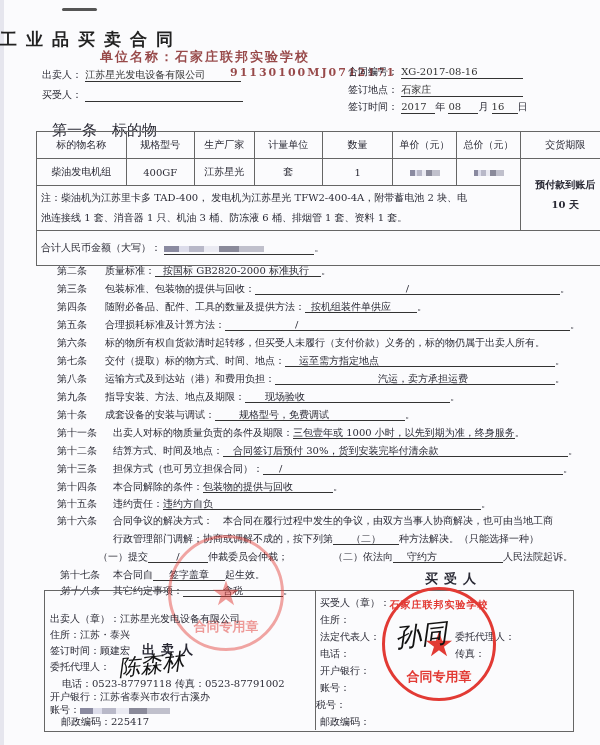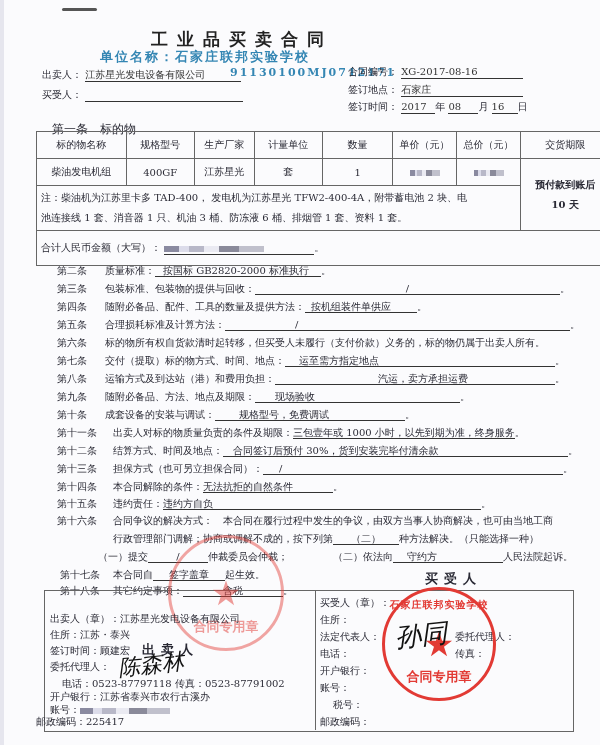--- a/index.html
+++ b/index.html
@@ -6,36 +6,36 @@
   body {
     width: 600px; height: 745px; overflow: hidden; position: relative;
     background: #fbfbfd;
     font-family: "DejaVu Serif", "Liberation Serif", serif;
     color: #2a2a35;
     font-size: 10px;
   }
   .page-edge { position: absolute; left: 0; top: 0; width: 4px; height: 745px; background: #e6e6ee; }
   .topmark { position: absolute; left: 62px; top: 8px; width: 35px; height: 3px; background: #555; border-radius: 2px; }
   .title {
-    position: absolute; left: 0; top: 28px; width: 484px; text-align: center;
+    position: absolute; left: 0; top: 28px; width: 484px; 
     font-size: 17px; font-weight: bold; letter-spacing: 9px; color: #222;
   }
   .ghost {
-    position: absolute; color: #0369a1; font-size: 13px; font-weight: bold; letter-spacing: 2px; opacity: .8;
+    position: absolute; color: #7f1d1d; font-size: 13px; font-weight: bold; letter-spacing: 2px; opacity: .8;
   }
   .abs { position: absolute; white-space: nowrap; }
   .field-line {
     display: inline-block; border-bottom: 1px solid #333; text-align: left; vertical-align: bottom;
     line-height: 12px;
   }
   .fill { color: #333; }
   .lbl { color: #2a2a35; }
 
   
-  .sec1-label { position: absolute; left: 52px; top: 121px; font-size: 12px; }
+  .sec1-label { position: absolute; left: 52px; top: 121px; font-size: 15px; }
   table.items {
     position: absolute; left: 36px; top: 131px; width: 574px; border-collapse: collapse;
     font-size: 10px;
   }
   table.items td {
     border: 1px solid #666; text-align: center; padding: 0; height: 26px;
   }
   table.items td.note { text-align: left; padding: 2px 4px; line-height: 20px; height: 40px; }
   table.items td.total { text-align: left; padding: 0 4px; height: 34px; }
   .blur {
@@ -170,36 +170,36 @@
 <div class="clause" style="left:57px;top:336px;">
   <span class="num">第六条</span><span>标的物所有权自货款清时起转移，但买受人未履行（支付价款）义务的，标的物仍属于出卖人所有。</span>
 </div>
 <div class="clause" style="left:57px;top:354px;">
   <span class="num">第七条</span><span>交付（提取）标的物方式、时间、地点：</span><span class="uline" style="width:270px;text-align:left;padding-left:14px;box-sizing:border-box;">运至需方指定地点</span><span>。</span>
 </div>
 <div class="clause" style="left:57px;top:372px;">
   <span class="num">第八条</span><span>运输方式及到达站（港）和费用负担：</span><span class="uline" style="width:280px;text-align:center;padding-left:16px;box-sizing:border-box;">汽运，卖方承担运费</span><span>。</span>
 </div>
 <div class="clause" style="left:57px;top:390px;">
-  <span class="num">第九条</span><span>随附必备品、方法、地点及期限：</span><span class="uline" style="width:205px;text-align:left;padding-left:20px;box-sizing:border-box;">现场验收</span><span>。</span>
+  <span class="num">第九条</span><span>指导安装、方法、地点及期限：</span><span class="uline" style="width:205px;text-align:left;padding-left:20px;box-sizing:border-box;">现场验收</span><span>。</span>
 </div>
 <div class="clause" style="left:57px;top:408px;">
   <span class="num">第十条</span><span>成套设备的安装与调试：</span><span class="uline" style="width:190px;text-align:left;padding-left:24px;box-sizing:border-box;">规格型号，免费调试</span><span>。</span>
 </div>
 <div class="clause" style="left:57px;top:426px;">
   <span class="num" style="min-width:56px;">第十一条</span><span>出卖人对标的物质量负责的条件及期限：</span><span class="uline">三包壹年或 1000 小时，以先到期为准，终身服务</span><span>。</span>
 </div>
 <div class="clause" style="left:57px;top:444px;">
   <span class="num" style="min-width:56px;">第十二条</span><span>结算方式、时间及地点：</span><span class="uline" style="width:345px;text-align:left;padding-left:10px;box-sizing:border-box;">合同签订后预付 30%，货到安装完毕付清余款</span><span>。</span>
 </div>
 <div class="clause" style="left:57px;top:462px;">
   <span class="num" style="min-width:56px;">第十三条</span><span>担保方式（也可另立担保合同）：</span><span class="uline" style="width:300px;text-align:left;padding-left:16px;box-sizing:border-box;">/</span><span>。</span>
 </div>
 <div class="clause" style="left:57px;top:480px;">
-  <span class="num" style="min-width:56px;">第十四条</span><span>本合同解除的条件：</span><span class="uline" style="width:130px;text-align:left;">无法抗拒的自然条件</span><span>。</span>
+  <span class="num" style="min-width:56px;">第十四条</span><span>本合同解除的条件：</span><span class="uline" style="width:130px;text-align:left;">包装物的提供与回收</span><span>。</span>
 </div>
 <div class="clause" style="left:57px;top:497px;">
   <span class="num" style="min-width:56px;">第十五条</span><span>违约责任：</span><span class="uline" style="width:318px;text-align:left;">违约方自负</span><span>。</span>
 </div>
 
 <div class="clause" style="left:57px;top:514px;">
   <span class="num" style="min-width:56px;">第十六条</span><span>合同争议的解决方式：　本合同在履行过程中发生的争议，由双方当事人协商解决，也可由当地工商</span>
 </div>
 <div class="clause" style="left:113px;top:532px;">
   <span>行政管理部门调解；协商或调解不成的，按下列第</span><span class="uline" style="width:66px;text-align:center;">（二）</span><span>种方法解决。（只能选择一种）</span>
@@ -207,21 +207,21 @@
 <div class="clause" style="left:98px;top:550px;">
   <span>（一）提交</span><span class="uline" style="width:60px;text-align:center;">/</span><span>仲裁委员会仲裁；</span>
 </div>
 <div class="clause" style="left:333px;top:550px;">
   <span>（二）依法向</span><span class="uline" style="width:110px;text-align:left;padding-left:14px;box-sizing:border-box;">守约方</span><span>人民法院起诉。</span>
 </div>
 <div class="clause" style="left:60px;top:536px;margin-top:32px;">
   <span class="num" style="min-width:53px;">第十七条</span><span>本合同自</span><span class="uline" style="width:72px;text-align:center;">签字盖章</span><span>起生效。</span>
 </div>
 <div class="clause" style="left:60px;top:548px;margin-top:36px;">
-  <span class="num" style="min-width:53px;">第十八条</span><span>其它约定事项：</span><span class="uline" style="width:100px;text-align:center;">含税</span><span>。</span>
+  <span class="num" style="min-width:53px;font-style:italic;">第十八条</span><span>其它约定事项：</span><span class="uline" style="width:100px;text-align:center;">含税</span><span>。</span>
 </div>
 
 <div class="sigbox" style="top:590px;height:140px;"></div>
 <div class="sigdiv" style="top:590px;height:140px;"></div>
 
 <div class="seal faded" style="left:168px;top:535px;width:110px;height:110px;">
   <span class="star">★</span>
   <span class="seal-text">合同专用章</span>
 </div>
 
@@ -231,32 +231,32 @@
 <div class="sig-line" style="left: 50px; top: 644px;">签订时间：顾建宏</div>
 <div class="sig-line" style="left: 50px; top: 660px;">委托代理人：</div>
 <div class="signature" style="left: 118px; top: 650px;">陈森林</div>
 <div class="sig-line" style="left: 50px; top: 677px; padding-left: 12px;">电话：0523-87797118</div>
 <div class="sig-line" style="left: 175px; top: 677px;">传真：0523-87791002</div>
 <div class="sig-line" style="left: 50px; top: 690px;">开户银行：江苏省泰兴市农行古溪办</div>
 <div class="sig-line" style="left: 50px; top: 703px;">
   <span>账号：</span><span class="blur" style="width:90px"></span>
 </div>
 
-<div class="sig-line" style="left: 36px; top: 715px; margin-top: 0px;">邮政编码：225417</div>
+<div class="sig-line" style="left: 61px; top: 715px; margin-top: 0px;">邮政编码：225417</div>
 
 <div class="sig-head" style="left:425px;top:570px;">买受人</div>
 <div class="sig-line" style="left:320px;top:596px;">买受人（章）：</div>
 <div class="sig-line" style="left:320px;top:613px;">住所：</div>
 <div class="sig-line" style="left:320px;top:630px;">法定代表人：</div>
 <div class="sig-line" style="left:455px;top:630px;">委托代理人：</div>
 <div class="sig-line" style="left:320px;top:647px;">电话：</div>
 <div class="sig-line" style="left:455px;top:647px;">传真：</div>
 <div class="sig-line" style="left:320px;top:664px;">开户银行：</div>
 <div class="sig-line" style="left:320px;top:681px;">账号：</div>
-<div class="sig-line" style="left:333px;top:698px;">税号：</div>
+<div class="sig-line" style="left:316px;top:698px;">税号：</div>
 <div class="sig-line" style="left:320px;top:715px;">邮政编码：</div>
 
 <div class="seal" style="left:382px;top:587px;width:108px;height:108px;">
   <span class="seal-arc" style="font-size:10px;">石家庄联邦实验学校</span>
   <span class="star">★</span>
   <span class="seal-text">合同专用章</span>
 </div>
 <div class="signature" style="left:395px;top:618px;font-size:26px;">孙同</div>
 
 </body></html>

